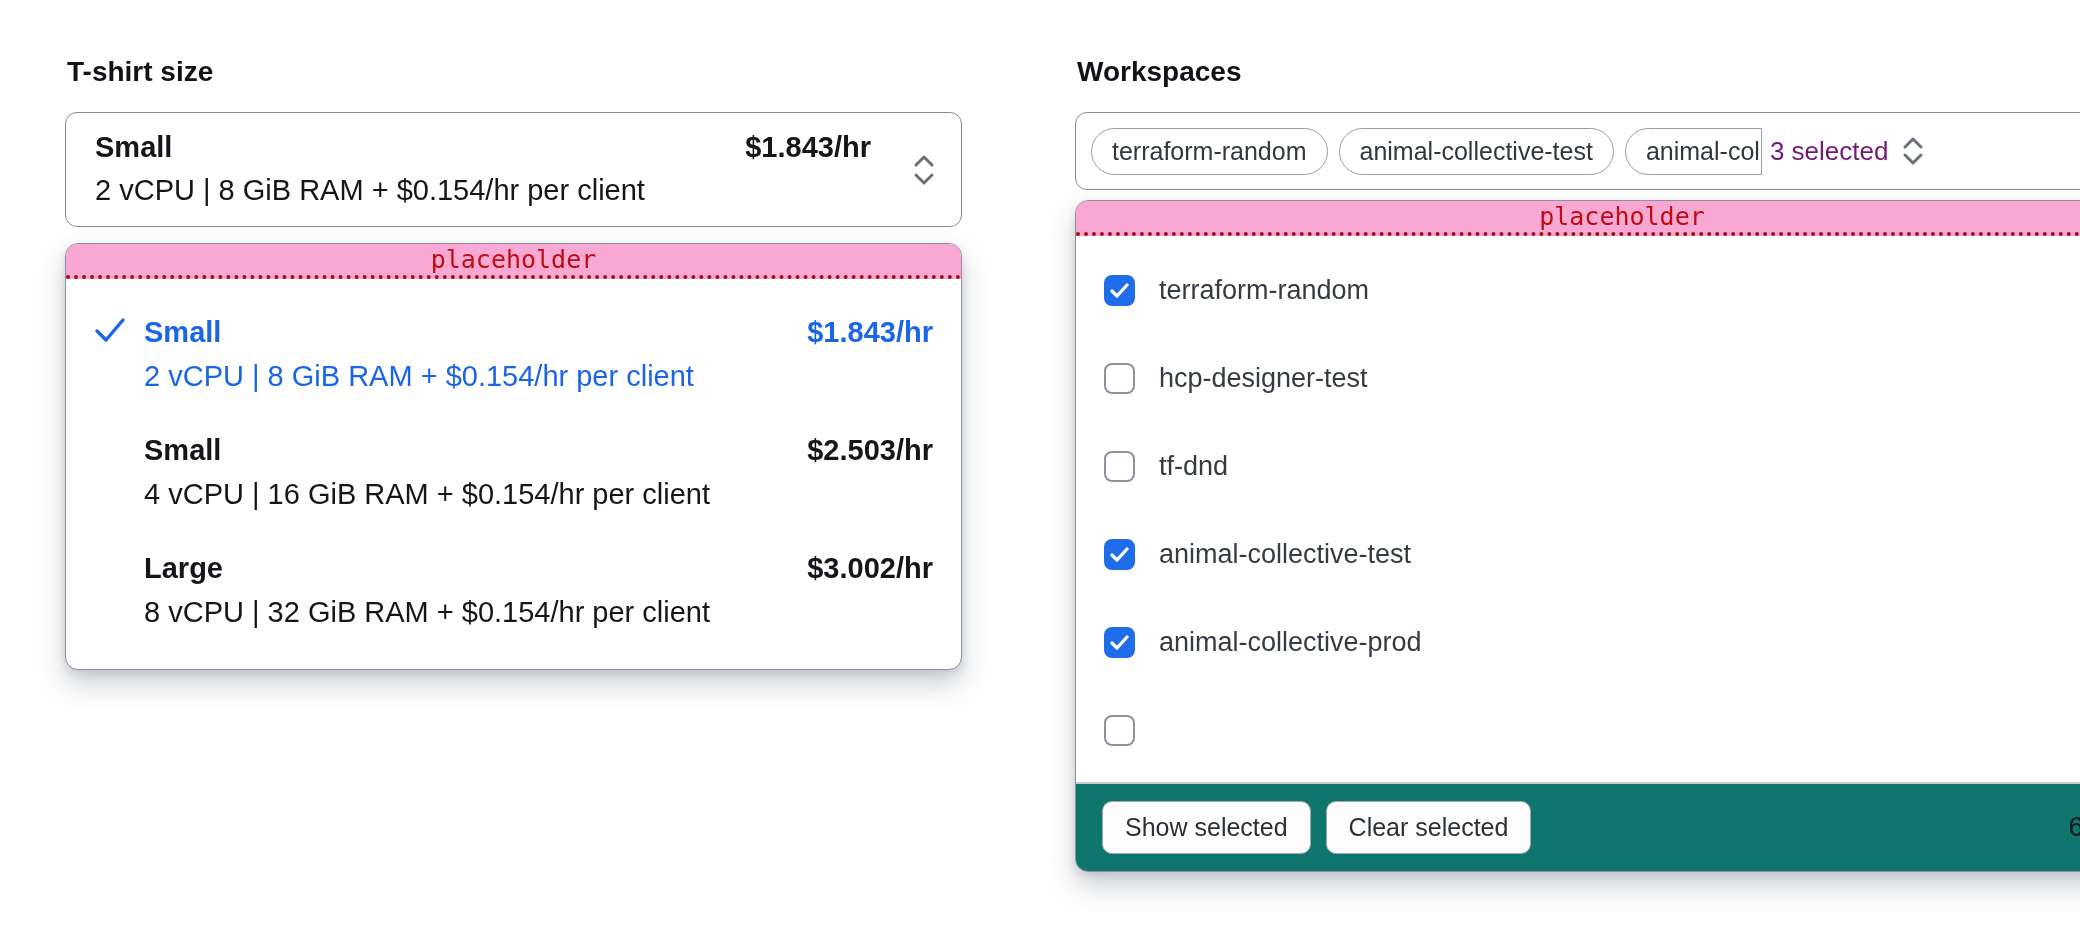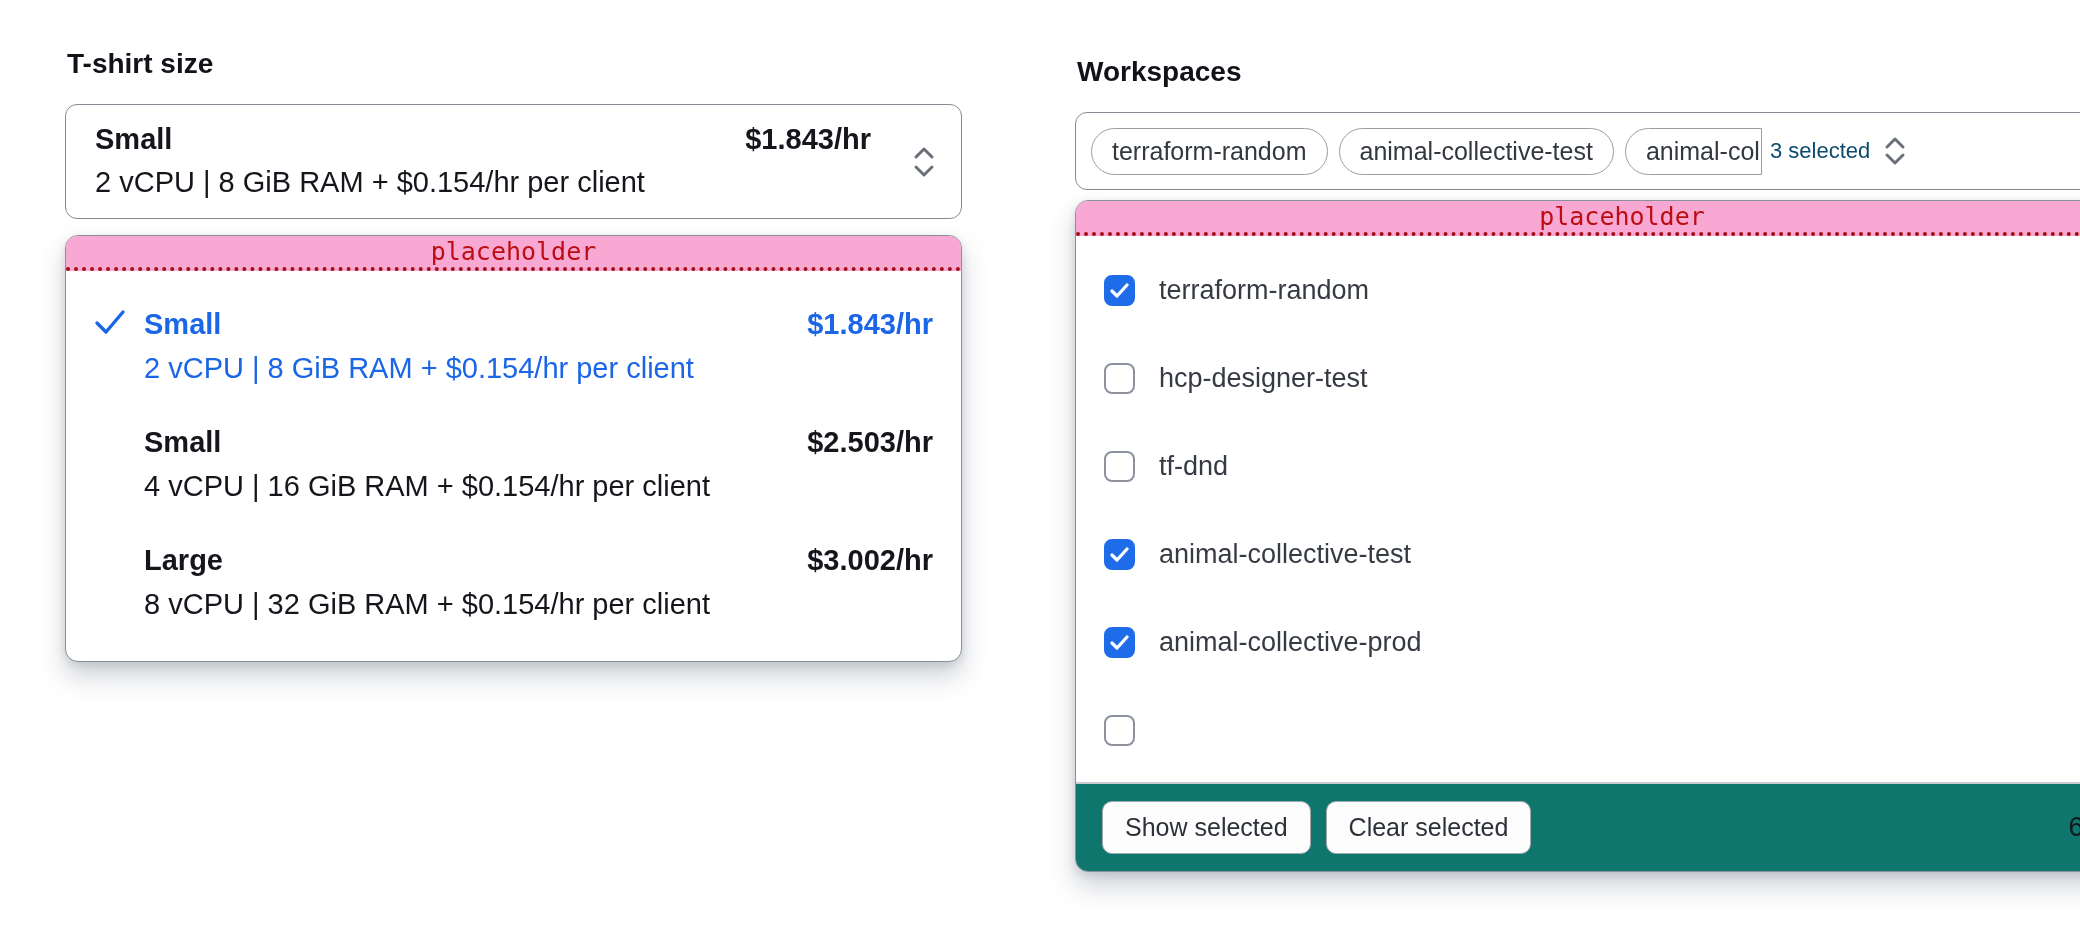--- a/index.html
+++ b/index.html
@@ -11,21 +11,21 @@
     color: #14161b;
   }
   .canvas { position: absolute; inset: 0; overflow: hidden; }
 
   .field-label {
     font-size: 28px; font-weight: 700; color: #111318;
     line-height: 36px; margin: 0 0 22px 2px;
   }
 
   
-  .col-left { position: absolute; left: 65px; top: 46px; width: 897px; }
+  .col-left { position: absolute; left: 65px; top: 54px; width: 897px; }
   .col-right { position: absolute; left: 1075px; top: 54px; width: 1094px; }
 
   .select-trigger {
     position: relative;
     border: 1.5px solid #868c95;
     border-radius: 12px;
     background: #fff;
     padding: 15px 90px 17px 29px;
     cursor: pointer;
   }
@@ -98,21 +98,21 @@
   }
   .pill.truncated {
     flex: 0 0 137px;
     width: 137px;
     border-radius: 24px 0 0 24px;
     overflow: hidden;
     padding-right: 0;
   }
   .ws-count {
     flex: 0 0 auto;
-    font-size: 22px; color: #0c4a6e;
+    font-size: 26px; color: #701a75;
     margin: 0 12px 0 8px;
     white-space: nowrap;
   }
   .ws-trigger .chevron-updown { position: static; transform: none; flex: 0 0 auto; }
 
   .ws-menu { margin-top: 10px; }
   .ws-options { padding: 10px 0 12px; }
   .ws-row {
     display: flex; align-items: flex-start; gap: 24px;
     padding: 24px 28px;

